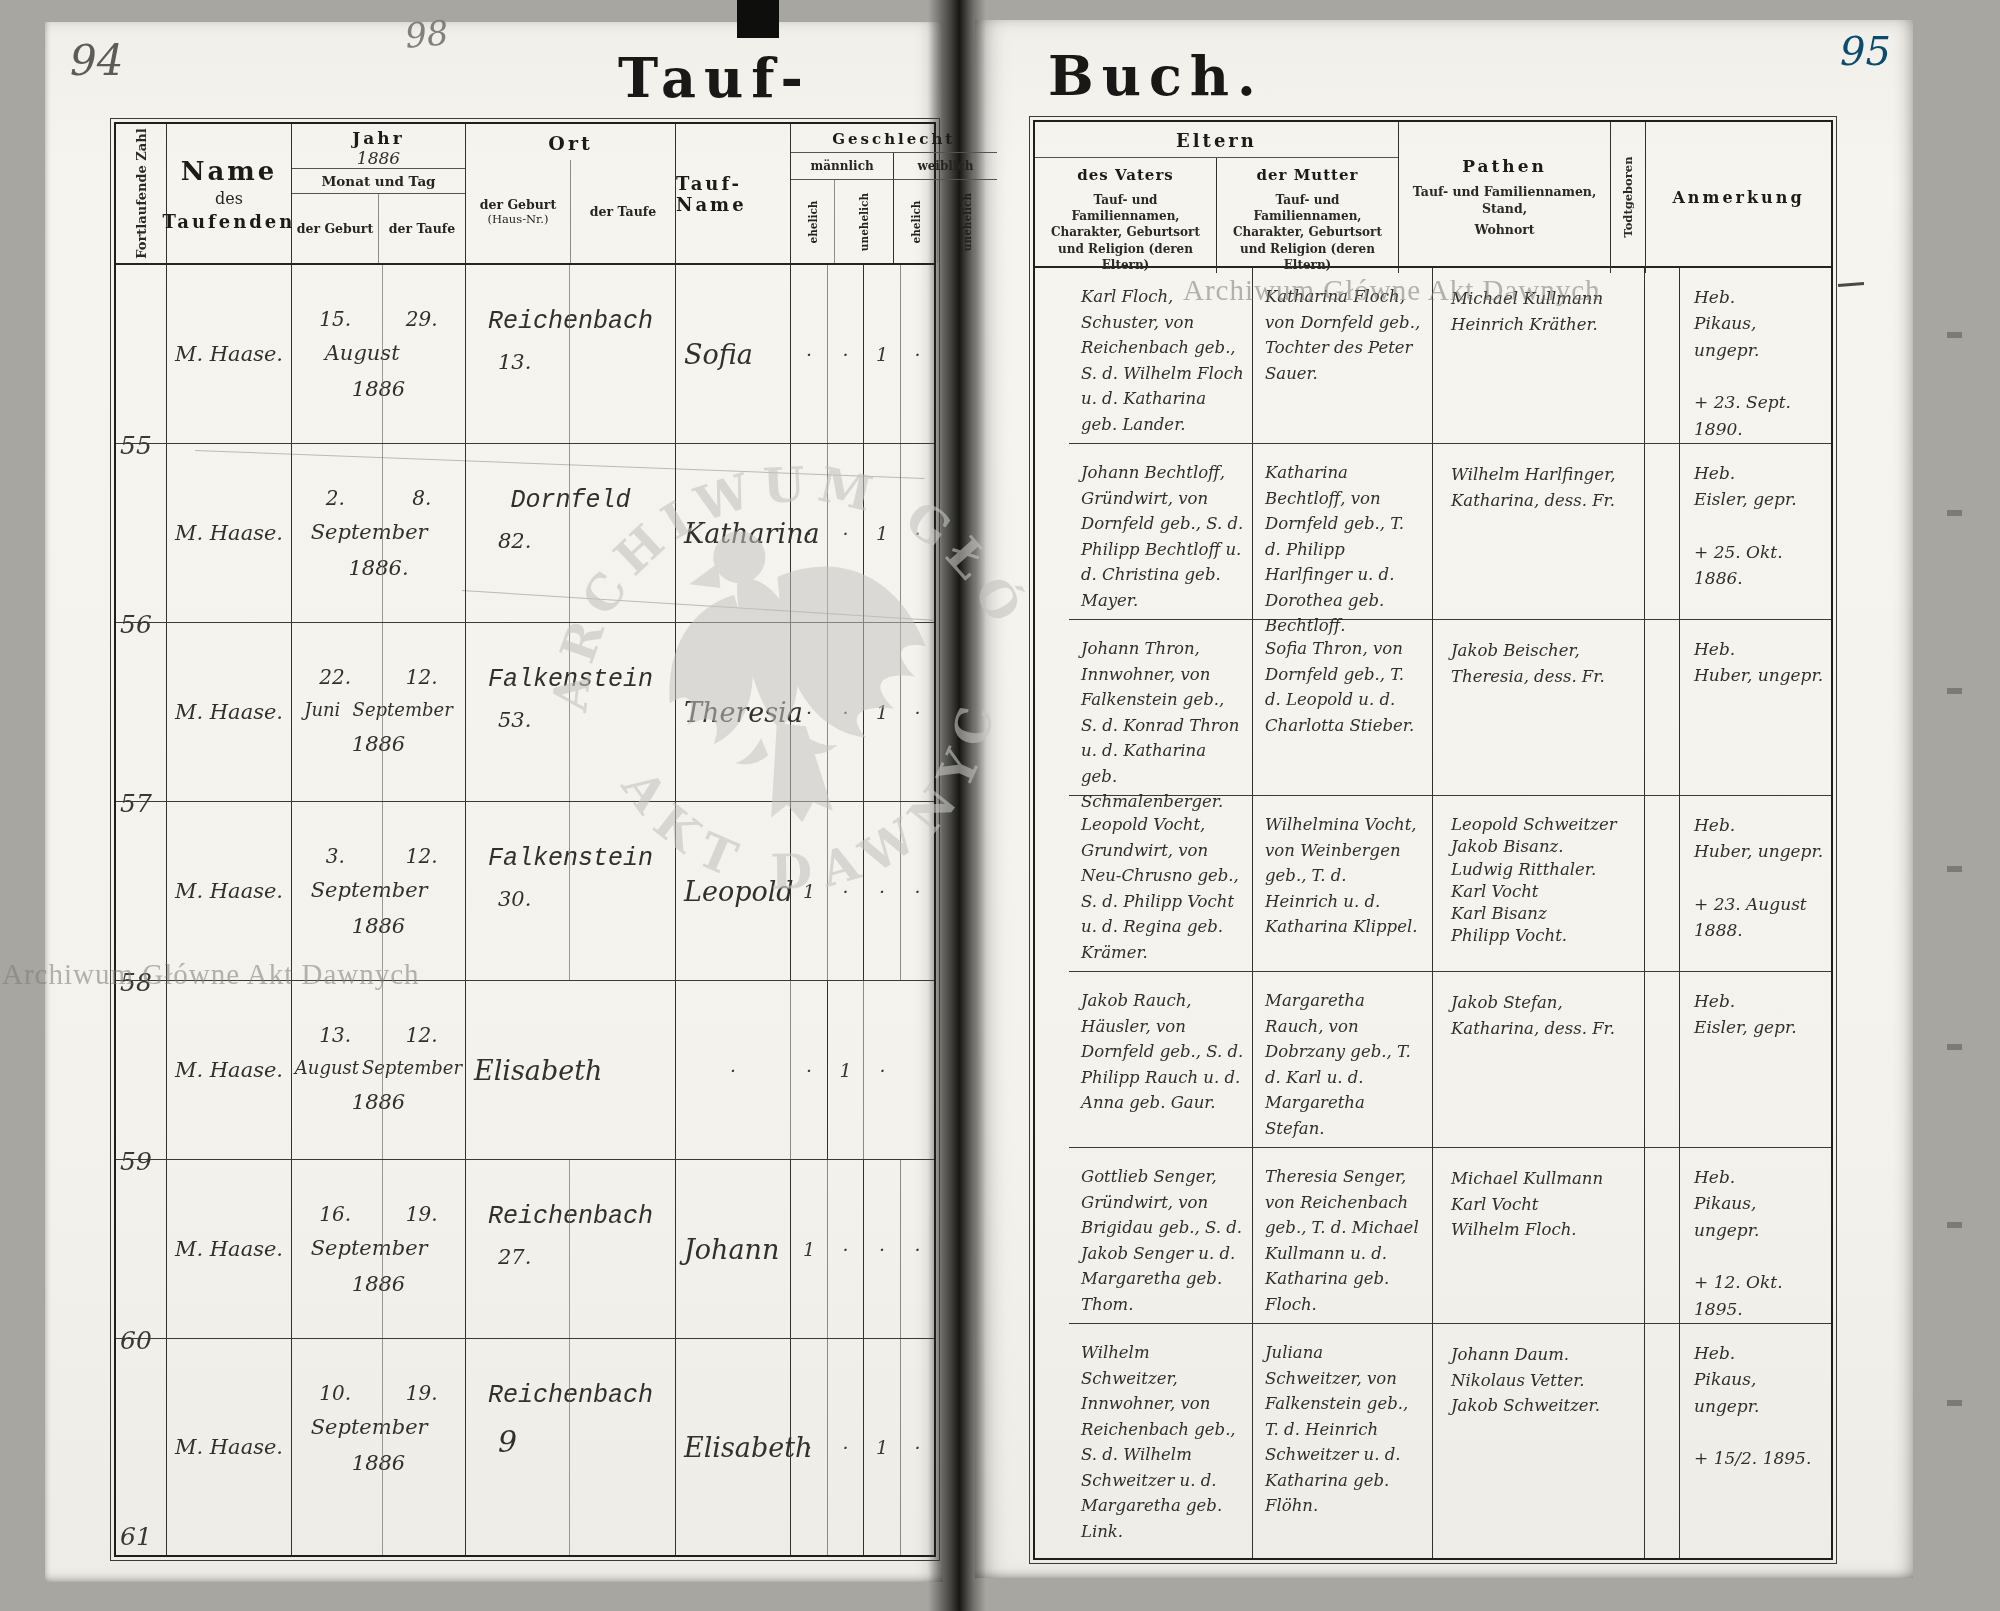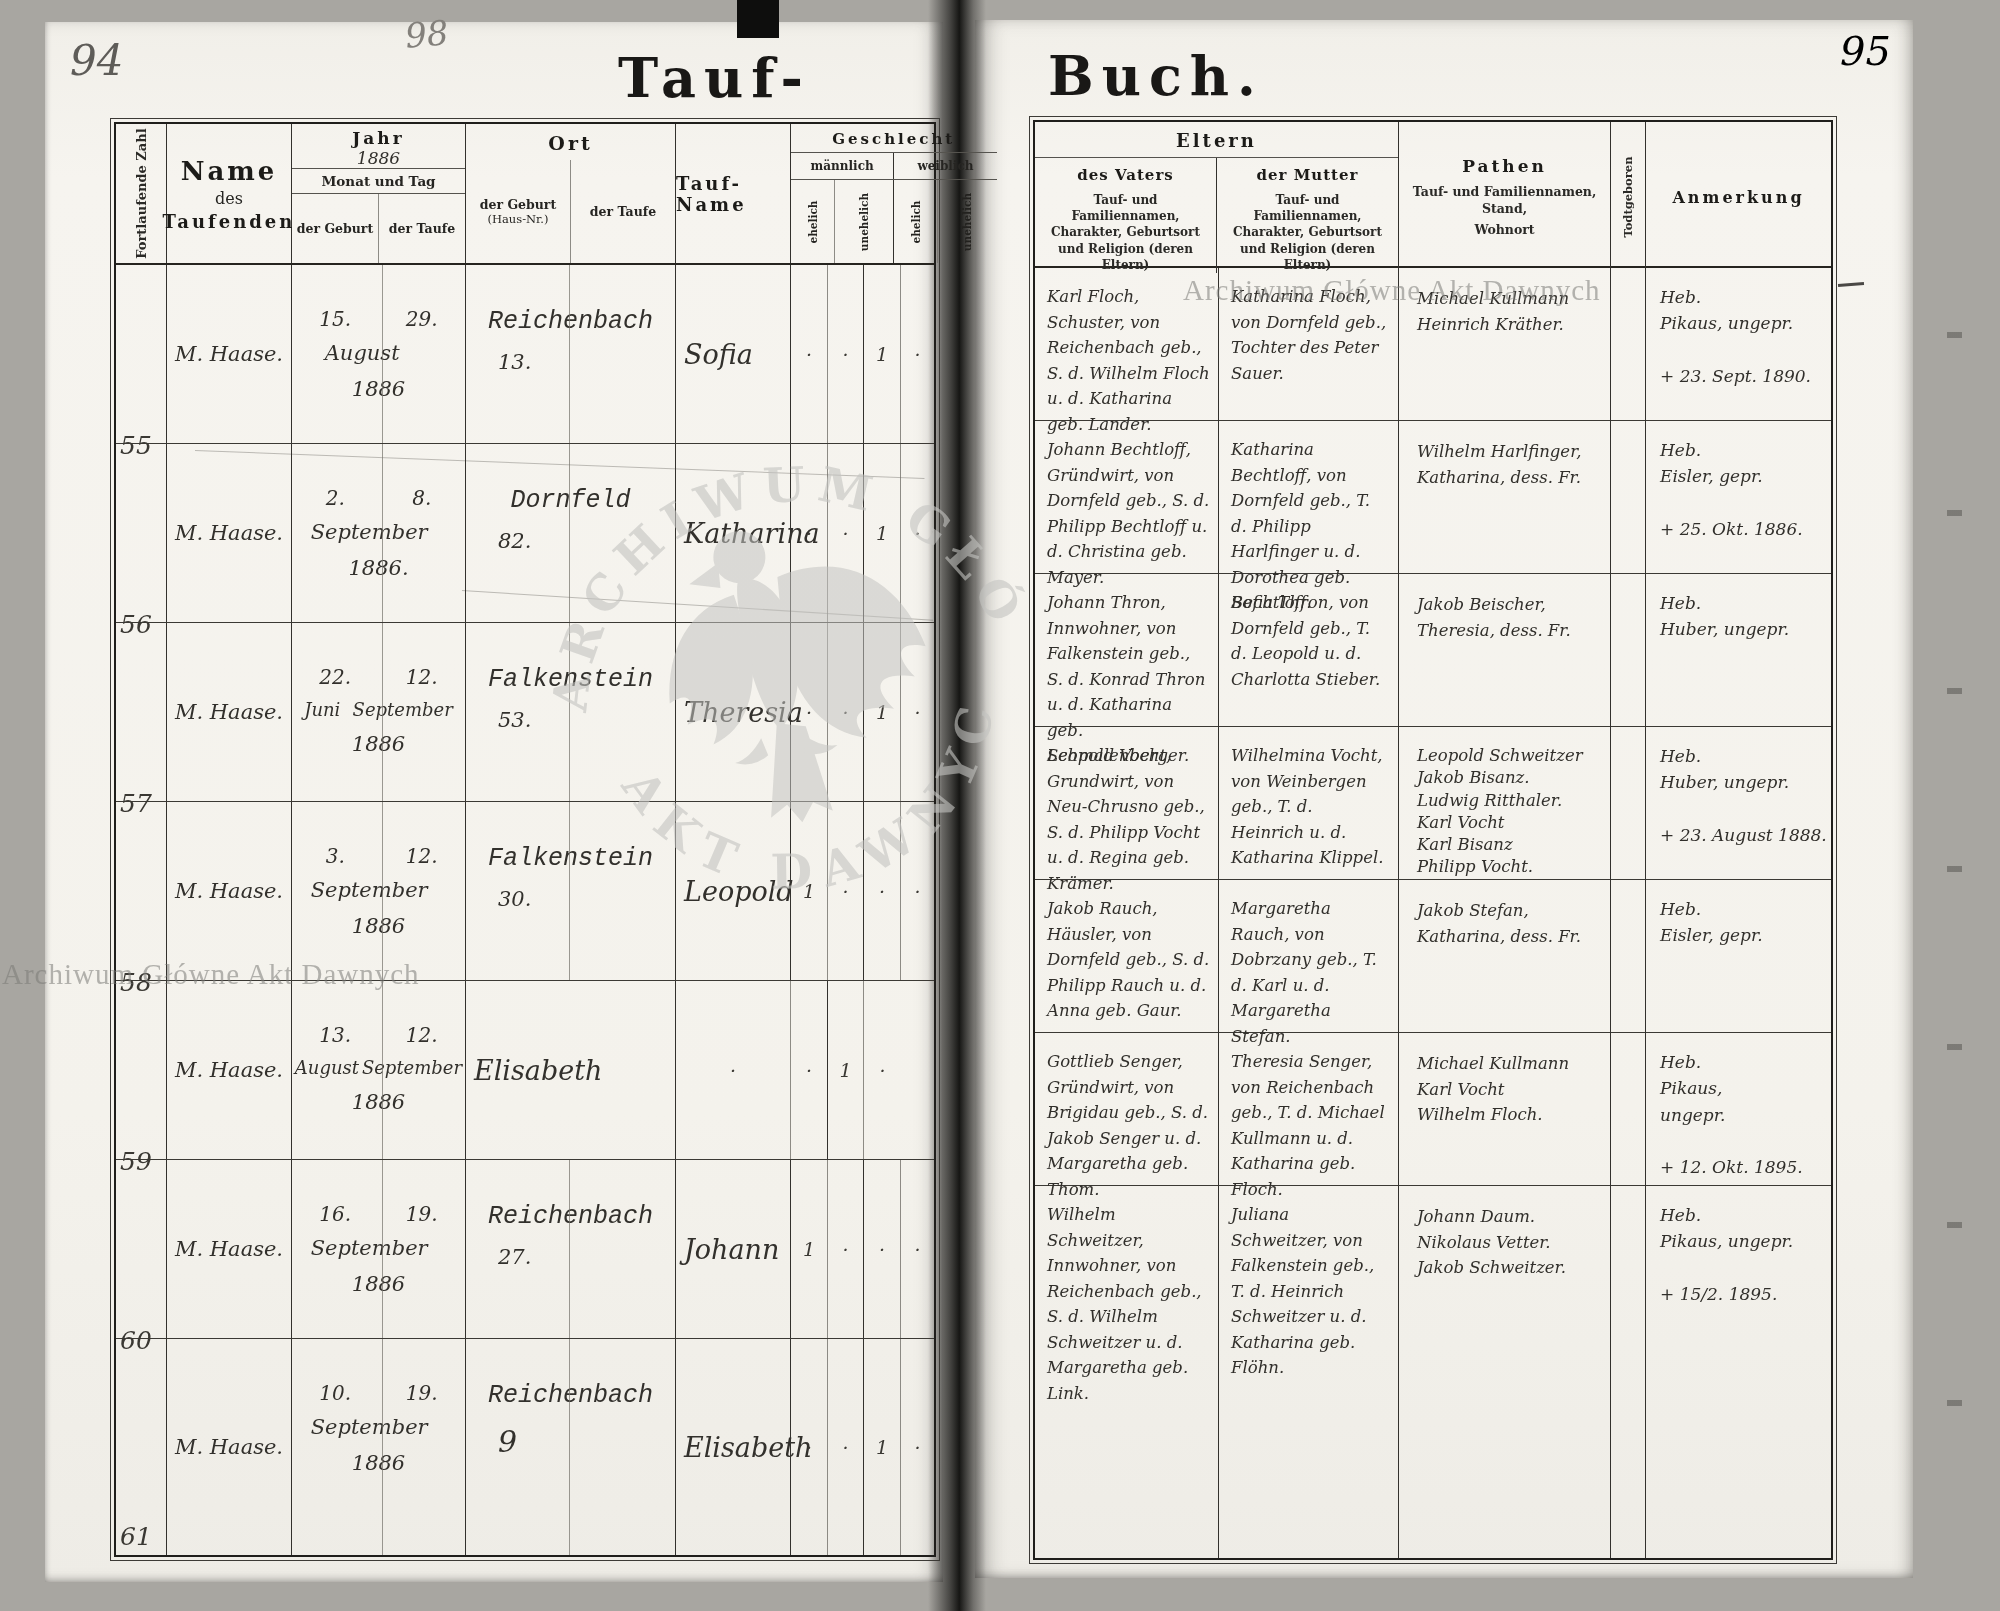--- a/index.html
+++ b/index.html
@@ -13,21 +13,21 @@
       box-shadow:inset 18px 0 24px -12px rgba(40,39,37,.55), inset -12px 0 16px -9px rgba(80,78,74,.45), inset 0 -6px 8px -5px rgba(60,58,55,.35);}
   .binding{position:absolute;left:928px;top:0;width:58px;height:1611px;
       background:linear-gradient(90deg,rgba(30,30,28,0),rgba(28,28,26,.7) 38%,#161614 54%,rgba(45,44,42,.45) 78%,rgba(45,44,42,0));}
   .clamp{position:absolute;left:737px;top:0;width:42px;height:38px;background:#0e0e0d;}
   .edge-marks{position:absolute;left:1947px;top:160px;width:15px;height:1320px;
       background:repeating-linear-gradient(180deg,transparent 0 172px,rgba(70,69,65,.45) 172px 178px);}
   
   .folio{position:absolute;font-style:italic;color:#5e5c58;}
   .folio-94{left:70px;top:36px;font-size:42px;}
   .folio-98{left:405px;top:14px;font-size:34px;color:#83807b;transform:rotate(-5deg);}
-  .folio-95{left:1840px;top:28px;font-size:40px;color:#000000;}
+  .folio-95{left:1840px;top:28px;font-size:40px;color:#0c4a6e;}
   .margin-dash{position:absolute;left:1838px;top:283px;width:26px;height:3px;background:#4a4845;transform:rotate(-4deg);}
   
   .booktitle{position:absolute;font-weight:bold;font-size:54px;letter-spacing:8px;color:#191816;}
   .title-left{left:618px;top:46px;}
   .title-right{left:1048px;top:44px;}
   
   .wm-line{position:absolute;font-family:"Liberation Serif",serif;font-size:29px;letter-spacing:1px;
       color:rgba(122,122,119,.55);white-space:nowrap;z-index:9;margin-top:8px;}
   .wm-tr{left:1183px;top:266px;}
   .wm-ml{left:2px;top:950px;}
@@ -56,21 +56,21 @@
   .vcenter{justify-content:center;}
   .pair{display:flex;width:100%;flex:1;}
   .pair>div{flex:1;display:flex;align-items:center;justify-content:center;}
   .rot-lbls{display:flex;width:100%;flex:1;}
   .rot-lbls>div{flex:1;display:flex;align-items:center;justify-content:center;}
   .rot-lbls span{transform:rotate(-90deg);font-weight:bold;font-size:10.5px;white-space:nowrap;}
   
   .row{display:grid;position:relative;border-bottom:1.2px solid #3b3934;box-sizing:border-box;overflow:visible;}
   .row:last-child{border-bottom:none;flex:1;}
   .lrow{grid-template-columns:51px 125px 174px 210px 115px 37px 36px 37px 1fr;height:179px;}
-  .rrow{grid-template-columns:184px 180px 212px 35px 1fr;height:153px;}
+  .rrow{grid-template-columns:184px 180px 212px 35px 1fr;height:176px;margin-left:34px;}
   .lrow7{height:auto;}
   .cell{position:relative;box-sizing:border-box;overflow:visible;}
   .hw{font-style:italic;color:#32302c;}
   .rownum{position:absolute;bottom:-17px;left:4px;font-style:italic;font-size:25px;color:#3a3833;z-index:5;}
   .c-name{display:flex;align-items:center;justify-content:center;font-size:21px;}
   .c-dates{display:flex;flex-direction:column;padding-top:42px;font-size:20px;}
   .c-dates::before{content:"";position:absolute;left:90px;top:0;bottom:0;border-left:1px solid rgba(115,113,106,.7);}
   .dayline{display:flex;}
   .dayline span{flex:1;text-align:center;font-style:italic;color:#32302c;}
   .monthline{display:flex;justify-content:space-evenly;margin-top:10px;font-style:italic;color:#32302c;font-size:21px;}

